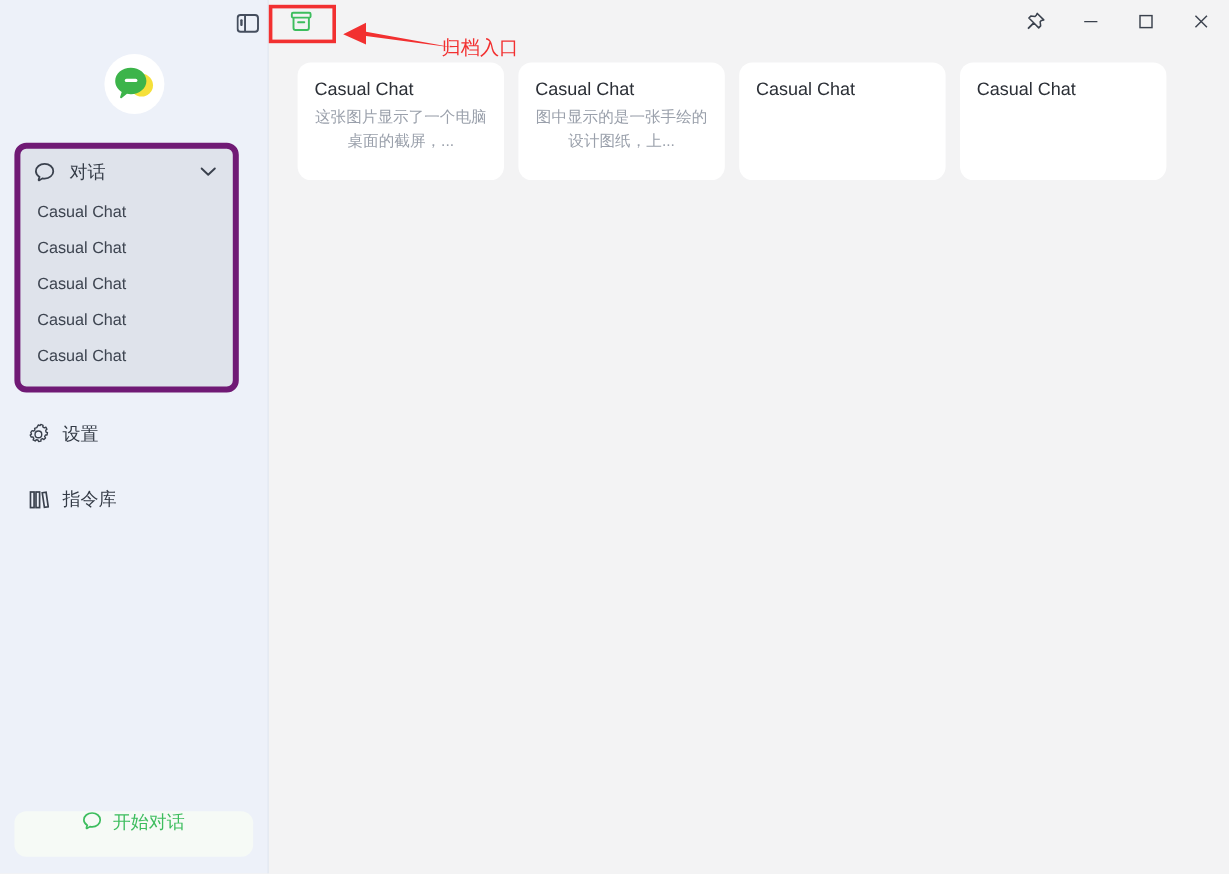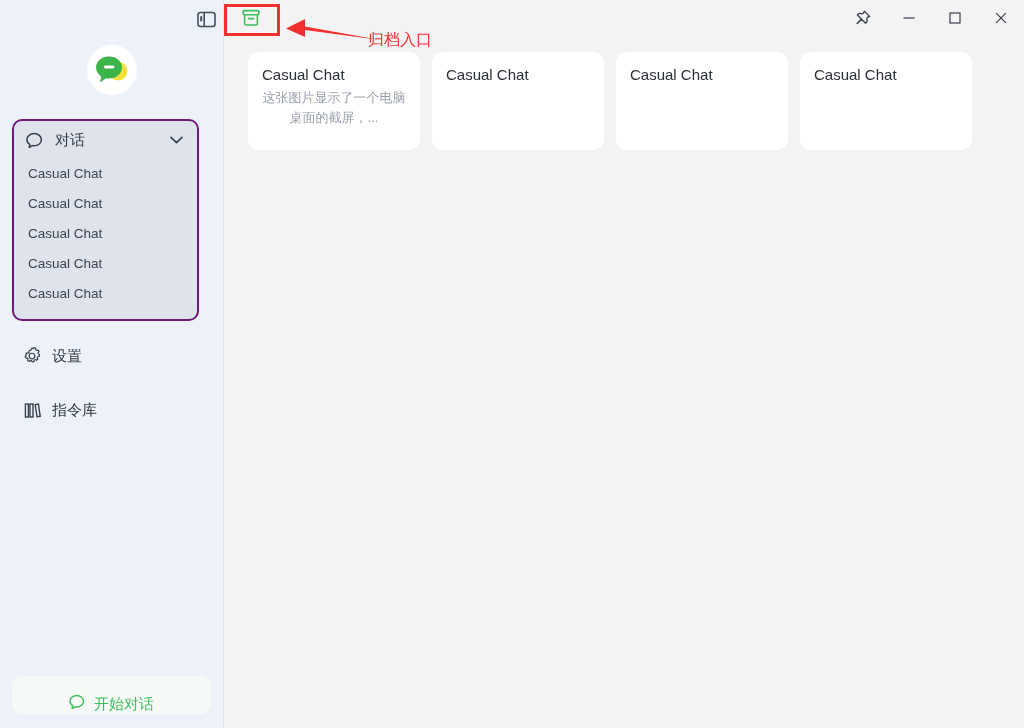--- a/index.html
+++ b/index.html
@@ -40,21 +40,21 @@
     width: 50px; height: 50px;
     border-radius: 50%;
     background: #ffffff;
     display: flex; align-items: center; justify-content: center;
     position: relative;
   }
 
   .conv-panel {
     margin: 24px 24px 0 12px;
     background: #dfe3eb;
-    border: 2px solid #701a75;
+    border: 5px solid #701a75;
     border-radius: 10px;
     padding: 0 0 10px 0;
     overflow: hidden;
   }
   .conv-header {
     display: flex; align-items: center;
     height: 38px;
     padding: 0 14px 0 12px;
     cursor: pointer;
   }
@@ -93,21 +93,21 @@
   }
   #nav-prompt { margin-top: 20px; }
   #nav-settings { margin-top: 18px; }
 
   .start-btn {
     position: absolute;
     left: 12px; right: 12px; bottom: 14px;
     height: 38px;
     background: #f6faf6;
     border-radius: 10px;
-    display: flex; align-items: flex-end; justify-content: center;
+    display: flex; align-items: flex-start; justify-content: center;
     cursor: pointer;
   }
   .start-btn .sb-label {
     margin-left: 8px;
     font-size: 15px;
     color: #3dbd5e;
   }
 
   
   .main {
@@ -305,20 +305,21 @@
       </div>
     </div>
 
     <div class="cards">
       <div class="card">
         <div class="card-title">Casual Chat</div>
         <div class="card-desc">这张图片显示了一个电脑桌面的截屏，...</div>
       </div>
       <div class="card">
         <div class="card-title">Casual Chat</div>
+        <div class="card-desc">图中显示的是一张手绘的设计图纸，上...</div>
       </div>
       <div class="card">
         <div class="card-title">Casual Chat</div>
       </div>
       <div class="card">
         <div class="card-title">Casual Chat</div>
       </div>
     </div>
   </section>
 

